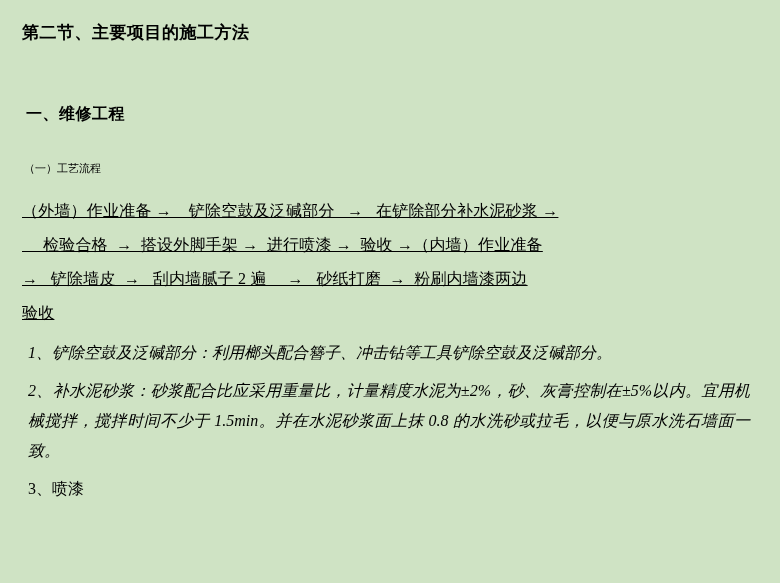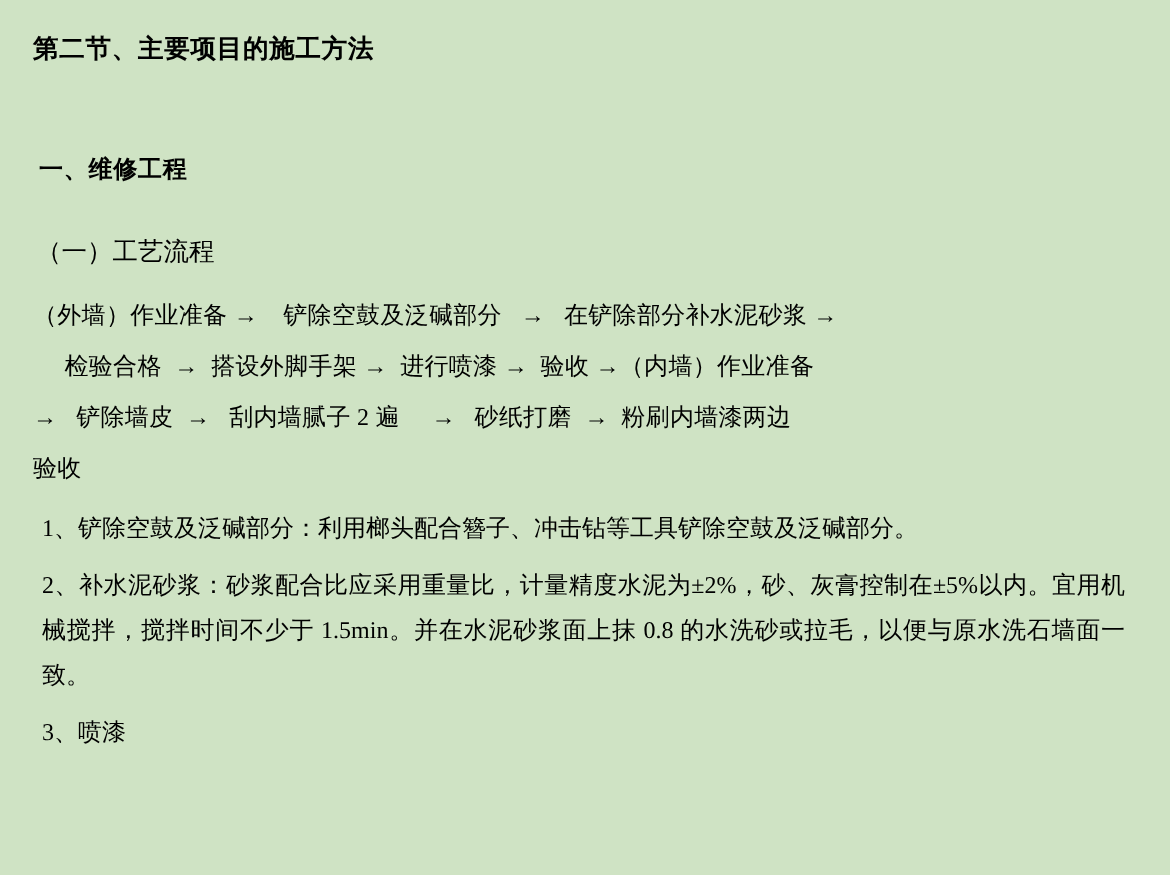--- a/index.html
+++ b/index.html
@@ -31,37 +31,39 @@
   }
   .section-heading {
     font-family: "Liberation Sans", "DejaVu Sans", sans-serif;
     font-weight: bold;
     font-size: 16px;
     margin: 56px 0 0 4px;
     line-height: 24px;
     letter-spacing: 0.5px;
   }
   .sub-heading {
-    font-size: 17px;
+    font-size: 11px;
     margin: 30px 0 0 2px;
     line-height: 24px;
   }
   .flow-block {
     font-size: 16px;
     margin: 14px 0 0 0;
     line-height: 34px;
     letter-spacing: 0.2px;
     white-space: pre-wrap;
+    text-decoration: underline;
   }
   .para {
     font-size: 16px;
     line-height: 30px;
     margin: 8px 0 0 6px;
     text-align: justify;
     text-justify: inter-ideograph;
+    font-style: italic;
   }
   .last-line {
     font-size: 16px;
     line-height: 30px;
     margin: 8px 0 14px 6px;
   }
 </style>
 </head>
 <body>
 

